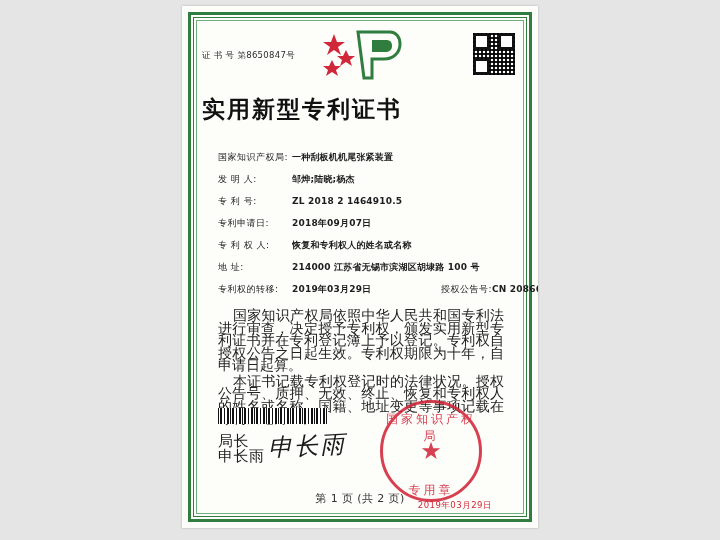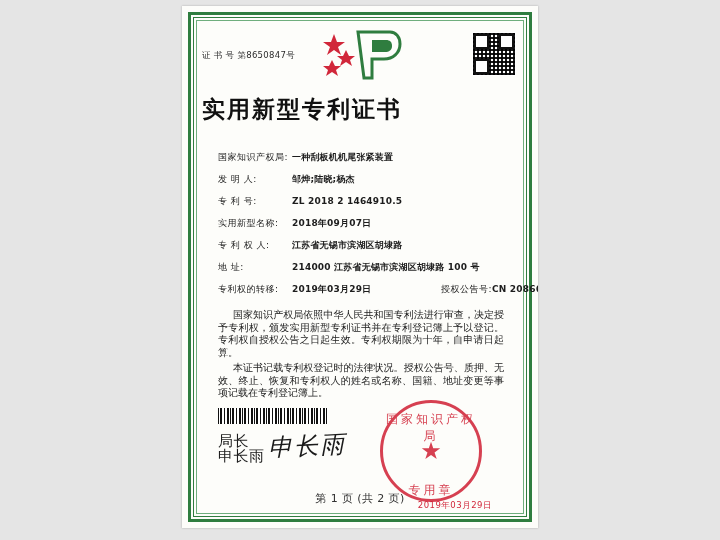--- a/index.html
+++ b/index.html
@@ -169,21 +169,21 @@
     text-align: right;
   }
 
   
   .paras {
     margin-top: 14px;
     padding-left: 16px;
     padding-right: 14px;
   }
   .para {
-    font-size: 10px;
+    font-size: 14px;
     line-height: 12.5px;
     color: #222;
     text-align: justify;
     text-indent: 15px;
     margin-bottom: 3px;
   }
 
   
   .barcode {
     position: absolute;
@@ -325,27 +325,27 @@
           <div class="field-label">发  明  人:</div>
           <div class="field-value">邹烨;陆晓;杨杰</div>
         </div>
 
         <div class="field-row">
           <div class="field-label">专  利  号:</div>
           <div class="field-value">ZL 2018 2 1464910.5</div>
         </div>
 
         <div class="field-row">
-          <div class="field-label">实用新型名称:</div>
+          <div class="field-label">专利申请日:</div>
           <div class="field-value">2018年09月07日</div>
         </div>
 
         <div class="field-row">
           <div class="field-label">专 利 权 人:</div>
-          <div class="field-value">江苏省无锡市滨湖区胡埭路</div>
+          <div class="field-value">恢复和专利权人的姓名或名称</div>
         </div>
 
         <div class="field-row">
           <div class="field-label">地      址:</div>
           <div class="field-value">214000 江苏省无锡市滨湖区胡埭路 100 号</div>
         </div>
 
         <div class="field-row split">
           <div class="field-label">专利权的转移:</div>
           <div class="field-value">2019年03月29日</div>

